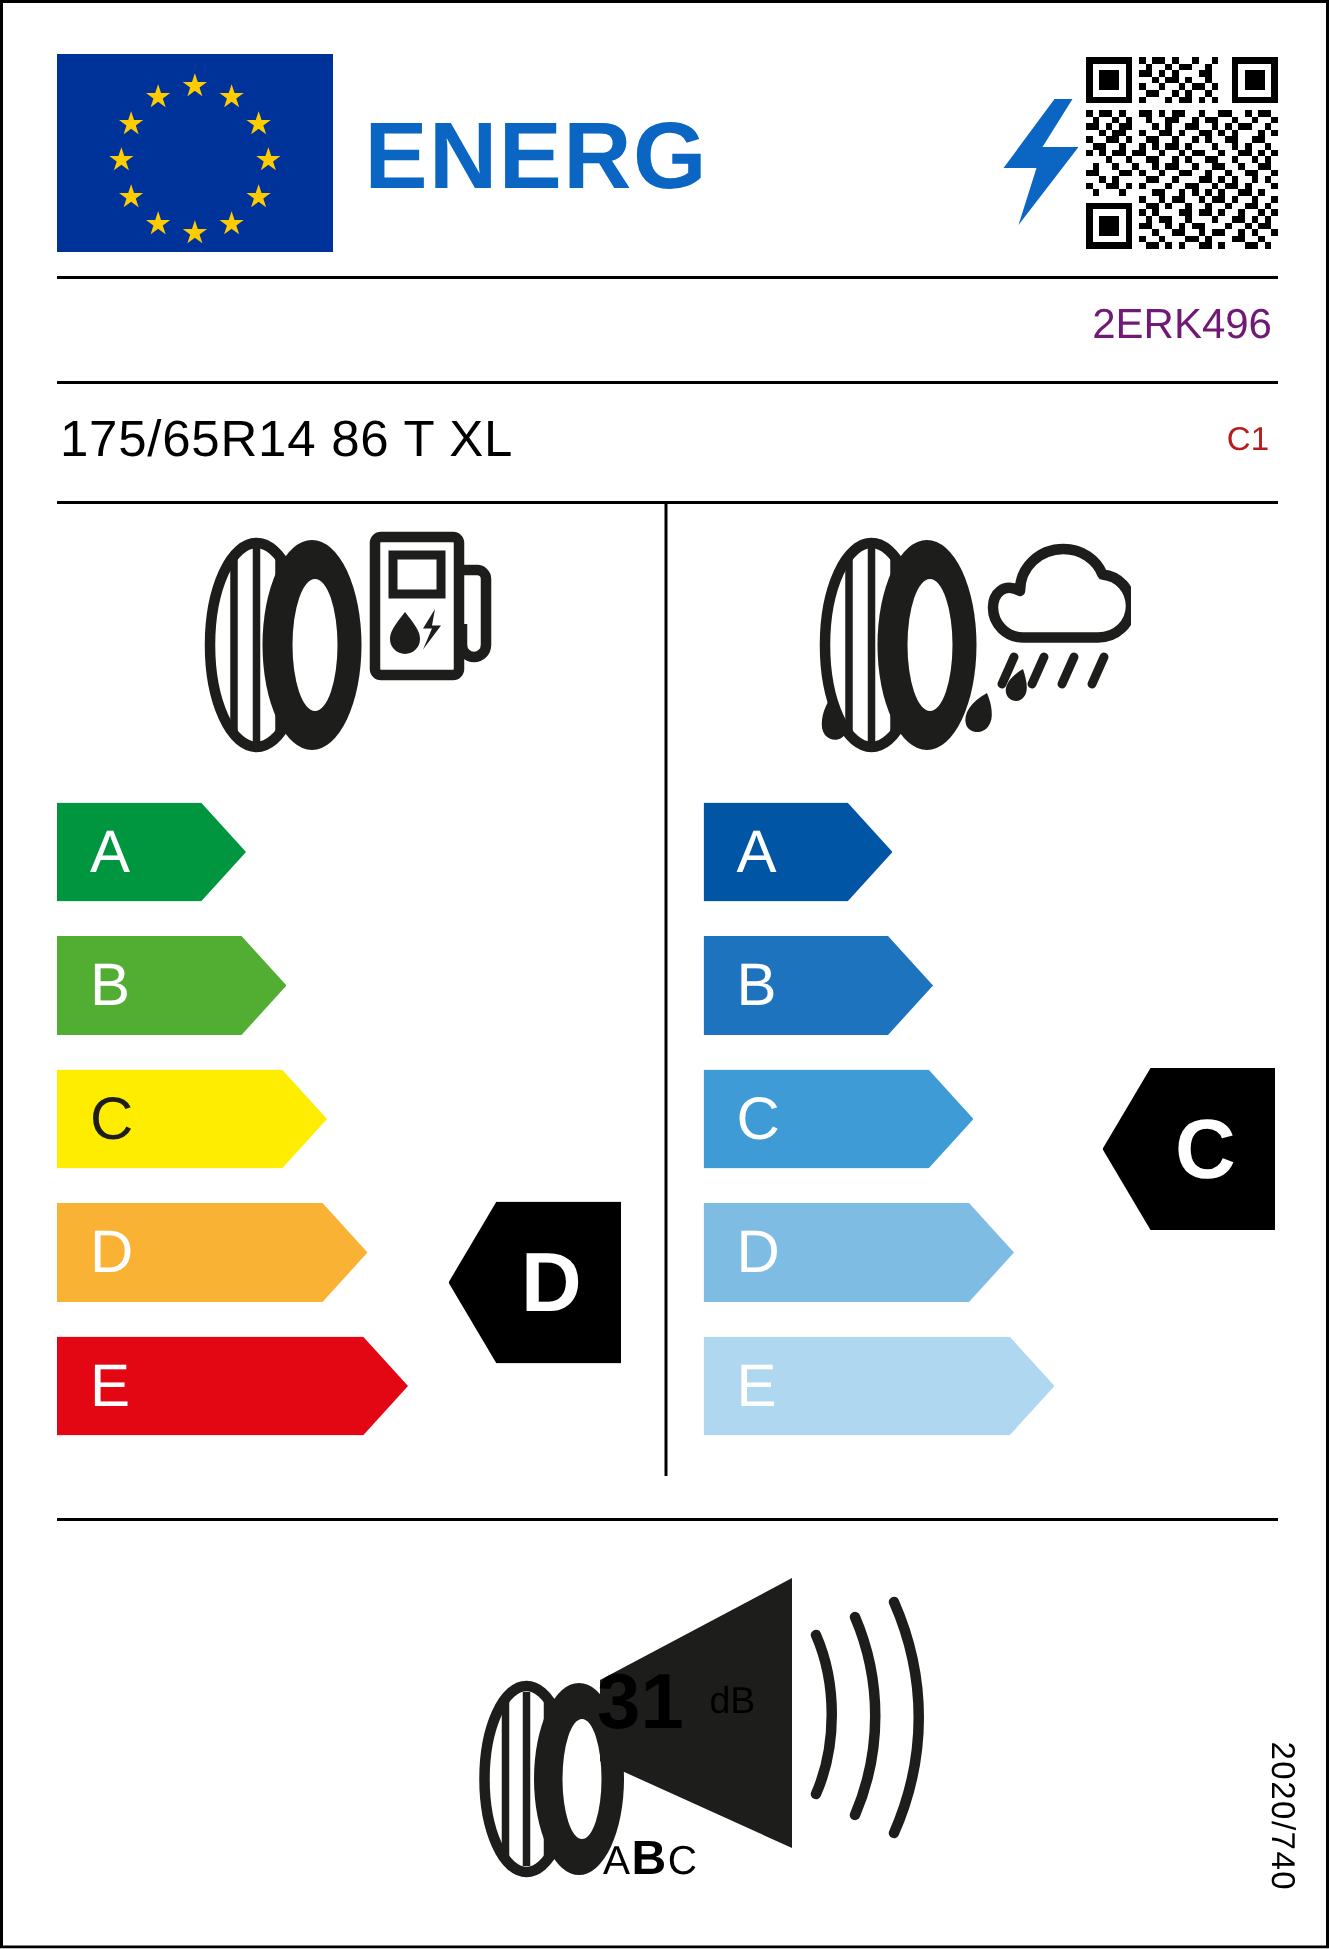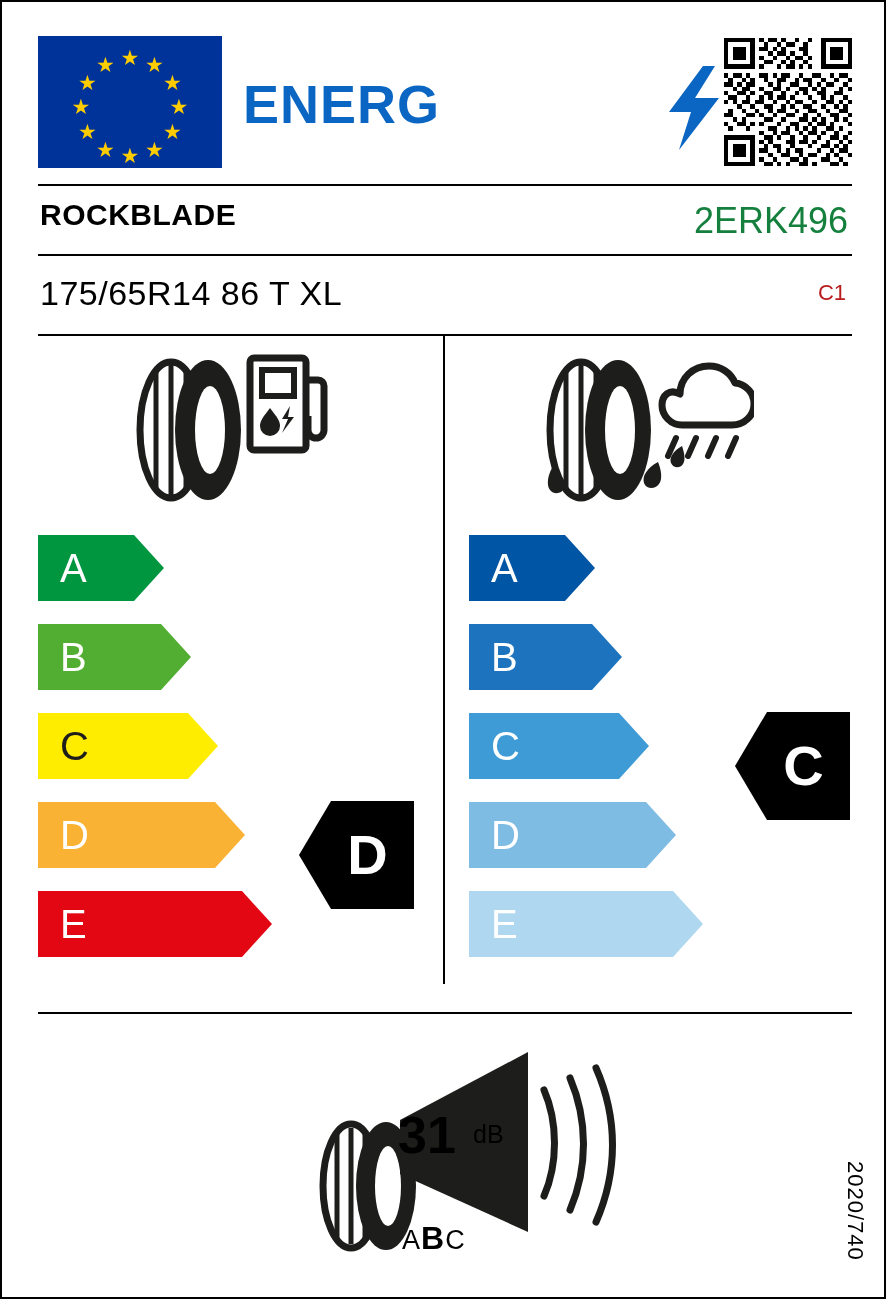--- a/index.html
+++ b/index.html
@@ -41,21 +41,21 @@
     font-size: 21px;
     line-height: 21px;
     width: 21px;
     height: 21px;
     text-align: center;
   }
   .energy-word {
     position: absolute;
     left: 205px;
     top: 28px;
-    font-size: 54px;
+    font-size: 63px;
     font-weight: bold;
     letter-spacing: 1px;
     color: #0A66C2;
     line-height: 81px;
     white-space: nowrap;
   }
   .bolt {
     position: absolute;
     left: 625px;
     top: 30px;
@@ -86,22 +86,22 @@
     top: 196px;
     font-size: 30px;
     font-weight: bold;
     letter-spacing: 0.5px;
     color: #000;
   }
   .supplier-code {
     position: absolute;
     right: 36px;
     top: 198px;
-    font-size: 36px;
-    color: #15803d;
+    font-size: 28px;
+    color: #701a75;
     text-align: right;
   }
   .tyre-size {
     position: absolute;
     left: 38px;
     top: 272px;
     font-size: 34px;
     color: #000;
     letter-spacing: 0.5px;
   }
@@ -475,21 +475,20 @@
           <rect x="17" y="28" width="2" height="1"></rect>
           <rect x="20" y="28" width="1" height="1"></rect>
           <rect x="24" y="28" width="2" height="1"></rect>
           <rect x="27" y="28" width="1" height="1"></rect>
       </g>
     </svg>
   </div>
 
   <div class="rule" style="top:182px;"></div>
 
-  <div class="brand">ROCKBLADE</div>
   <div class="supplier-code">2ERK496</div>
 
   <div class="rule" style="top:252px;"></div>
 
   <div class="tyre-size">175/65R14 86 T XL</div>
   <div class="tyre-class">C1</div>
 
   <div class="rule" style="top:332px;"></div>
 
   <div class="vdiv"></div>

